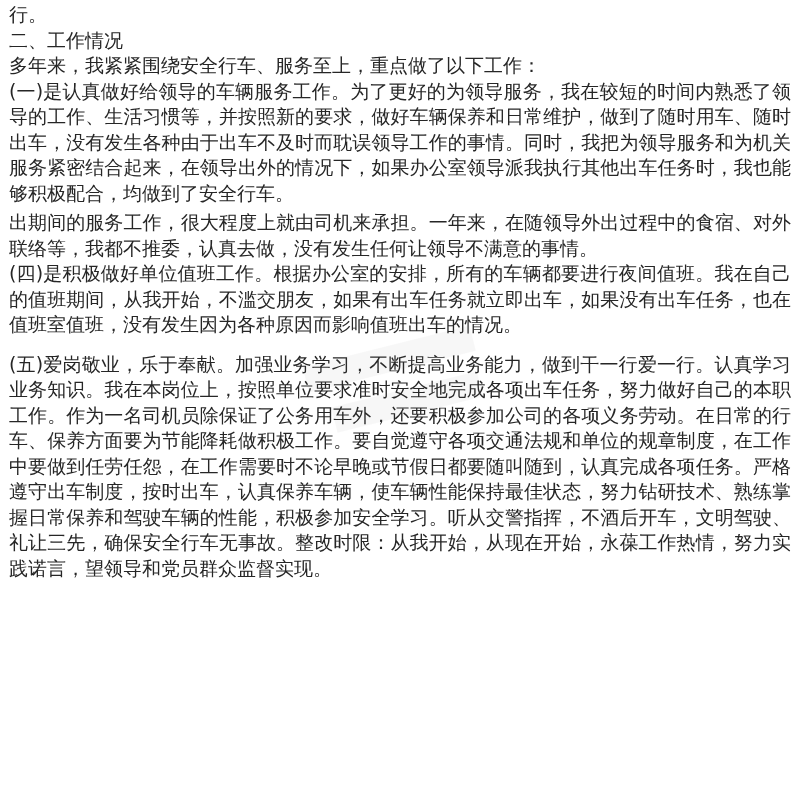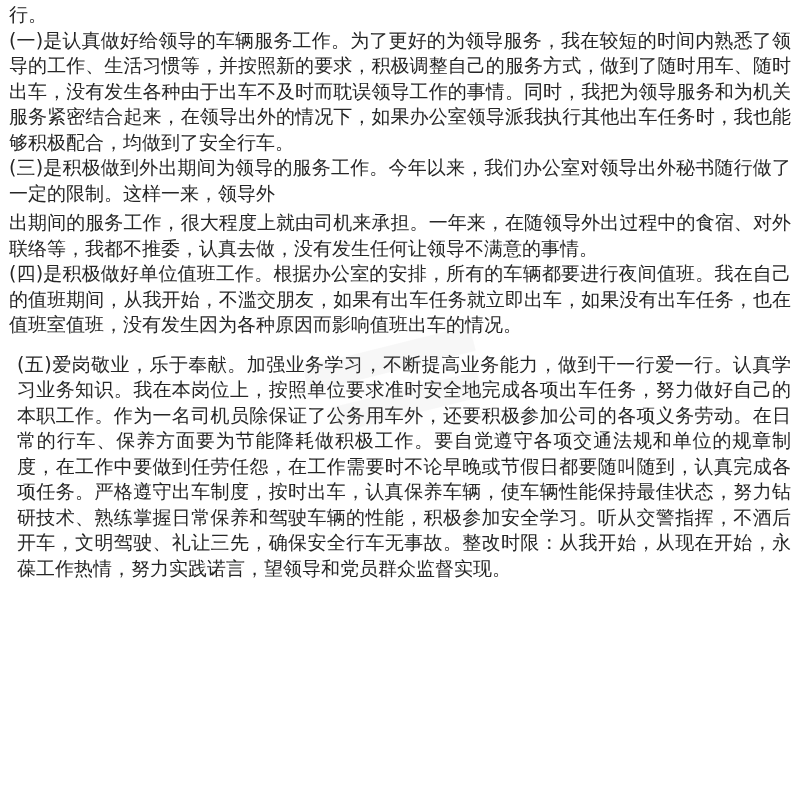--- a/index.html
+++ b/index.html
@@ -23,21 +23,21 @@
     font-size: 19px;
     line-height: 25.5px;
     text-align: justify;
     word-break: break-all;
     overflow: hidden;
   }
   .page p {
     margin: 0;
   }
   .page p.sp-sm { margin-top: 4px; }
-  .page p.sp-lg { margin-top: 14px; margin-left: 8px; }
+  .page p.sp-lg { margin-top: 14px; }
 
   
   .watermark {
     position: absolute;
     left: 310px;
     top: 335px;
     width: 190px;
     height: 100px;
     transform: rotate(-14deg);
     opacity: 0.05;
@@ -64,19 +64,20 @@
 <body>
 
 <div class="page">
 
   <div class="watermark">
     <div class="wm-bar-1"></div>
     <div class="wm-bar-2"></div>
   </div>
 
   <p>行。</p>
-  <p>(一)是认真做好给领导的车辆服务工作。为了更好的为领导服务，我在较短的时间内熟悉了领导的工作、生活习惯等，并按照新的要求，积极调整自己的服务方式，做到了随时用车、随时出车，没有发生各种由于出车不及时而耽误领导工作的事情。同时，我把为领导服务和为机关服务紧密结合起来，在领导出外的情况下，如果办公室领导派我执行其他出车任务时，我也能够积极配合，均做到了安全行车。</p>
-  <p>(三)是积极做到外出期间为领导的服务工作。今年以来，我们办公室对领导出外秘书随行做了一定的限制。这样一来，领导外</p>
+  <p>二、工作情况</p>
+  <p>多年来，我紧紧围绕安全行车、服务至上，重点做了以下工作：</p>
+  <p>(一)是认真做好给领导的车辆服务工作。为了更好的为领导服务，我在较短的时间内熟悉了领导的工作、生活习惯等，并按照新的要求，做好车辆保养和日常维护，做到了随时用车、随时出车，没有发生各种由于出车不及时而耽误领导工作的事情。同时，我把为领导服务和为机关服务紧密结合起来，在领导出外的情况下，如果办公室领导派我执行其他出车任务时，我也能够积极配合，均做到了安全行车。</p>
   <p class="sp-sm">出期间的服务工作，很大程度上就由司机来承担。一年来，在随领导外出过程中的食宿、对外联络等，我都不推委，认真去做，没有发生任何让领导不满意的事情。</p>
   <p>(四)是积极做好单位值班工作。根据办公室的安排，所有的车辆都要进行夜间值班。我在自己的值班期间，从我开始，不滥交朋友，如果有出车任务就立即出车，如果没有出车任务，也在值班室值班，没有发生因为各种原因而影响值班出车的情况。</p>
   <p class="sp-lg">(五)爱岗敬业，乐于奉献。加强业务学习，不断提高业务能力，做到干一行爱一行。认真学习业务知识。我在本岗位上，按照单位要求准时安全地完成各项出车任务，努力做好自己的本职工作。作为一名司机员除保证了公务用车外，还要积极参加公司的各项义务劳动。在日常的行车、保养方面要为节能降耗做积极工作。要自觉遵守各项交通法规和单位的规章制度，在工作中要做到任劳任怨，在工作需要时不论早晚或节假日都要随叫随到，认真完成各项任务。严格遵守出车制度，按时出车，认真保养车辆，使车辆性能保持最佳状态，努力钻研技术、熟练掌握日常保养和驾驶车辆的性能，积极参加安全学习。听从交警指挥，不酒后开车，文明驾驶、礼让三先，确保安全行车无事故。整改时限：从我开始，从现在开始，永葆工作热情，努力实践诺言，望领导和党员群众监督实现。</p>
 
 </div>
 
 </body></html>

